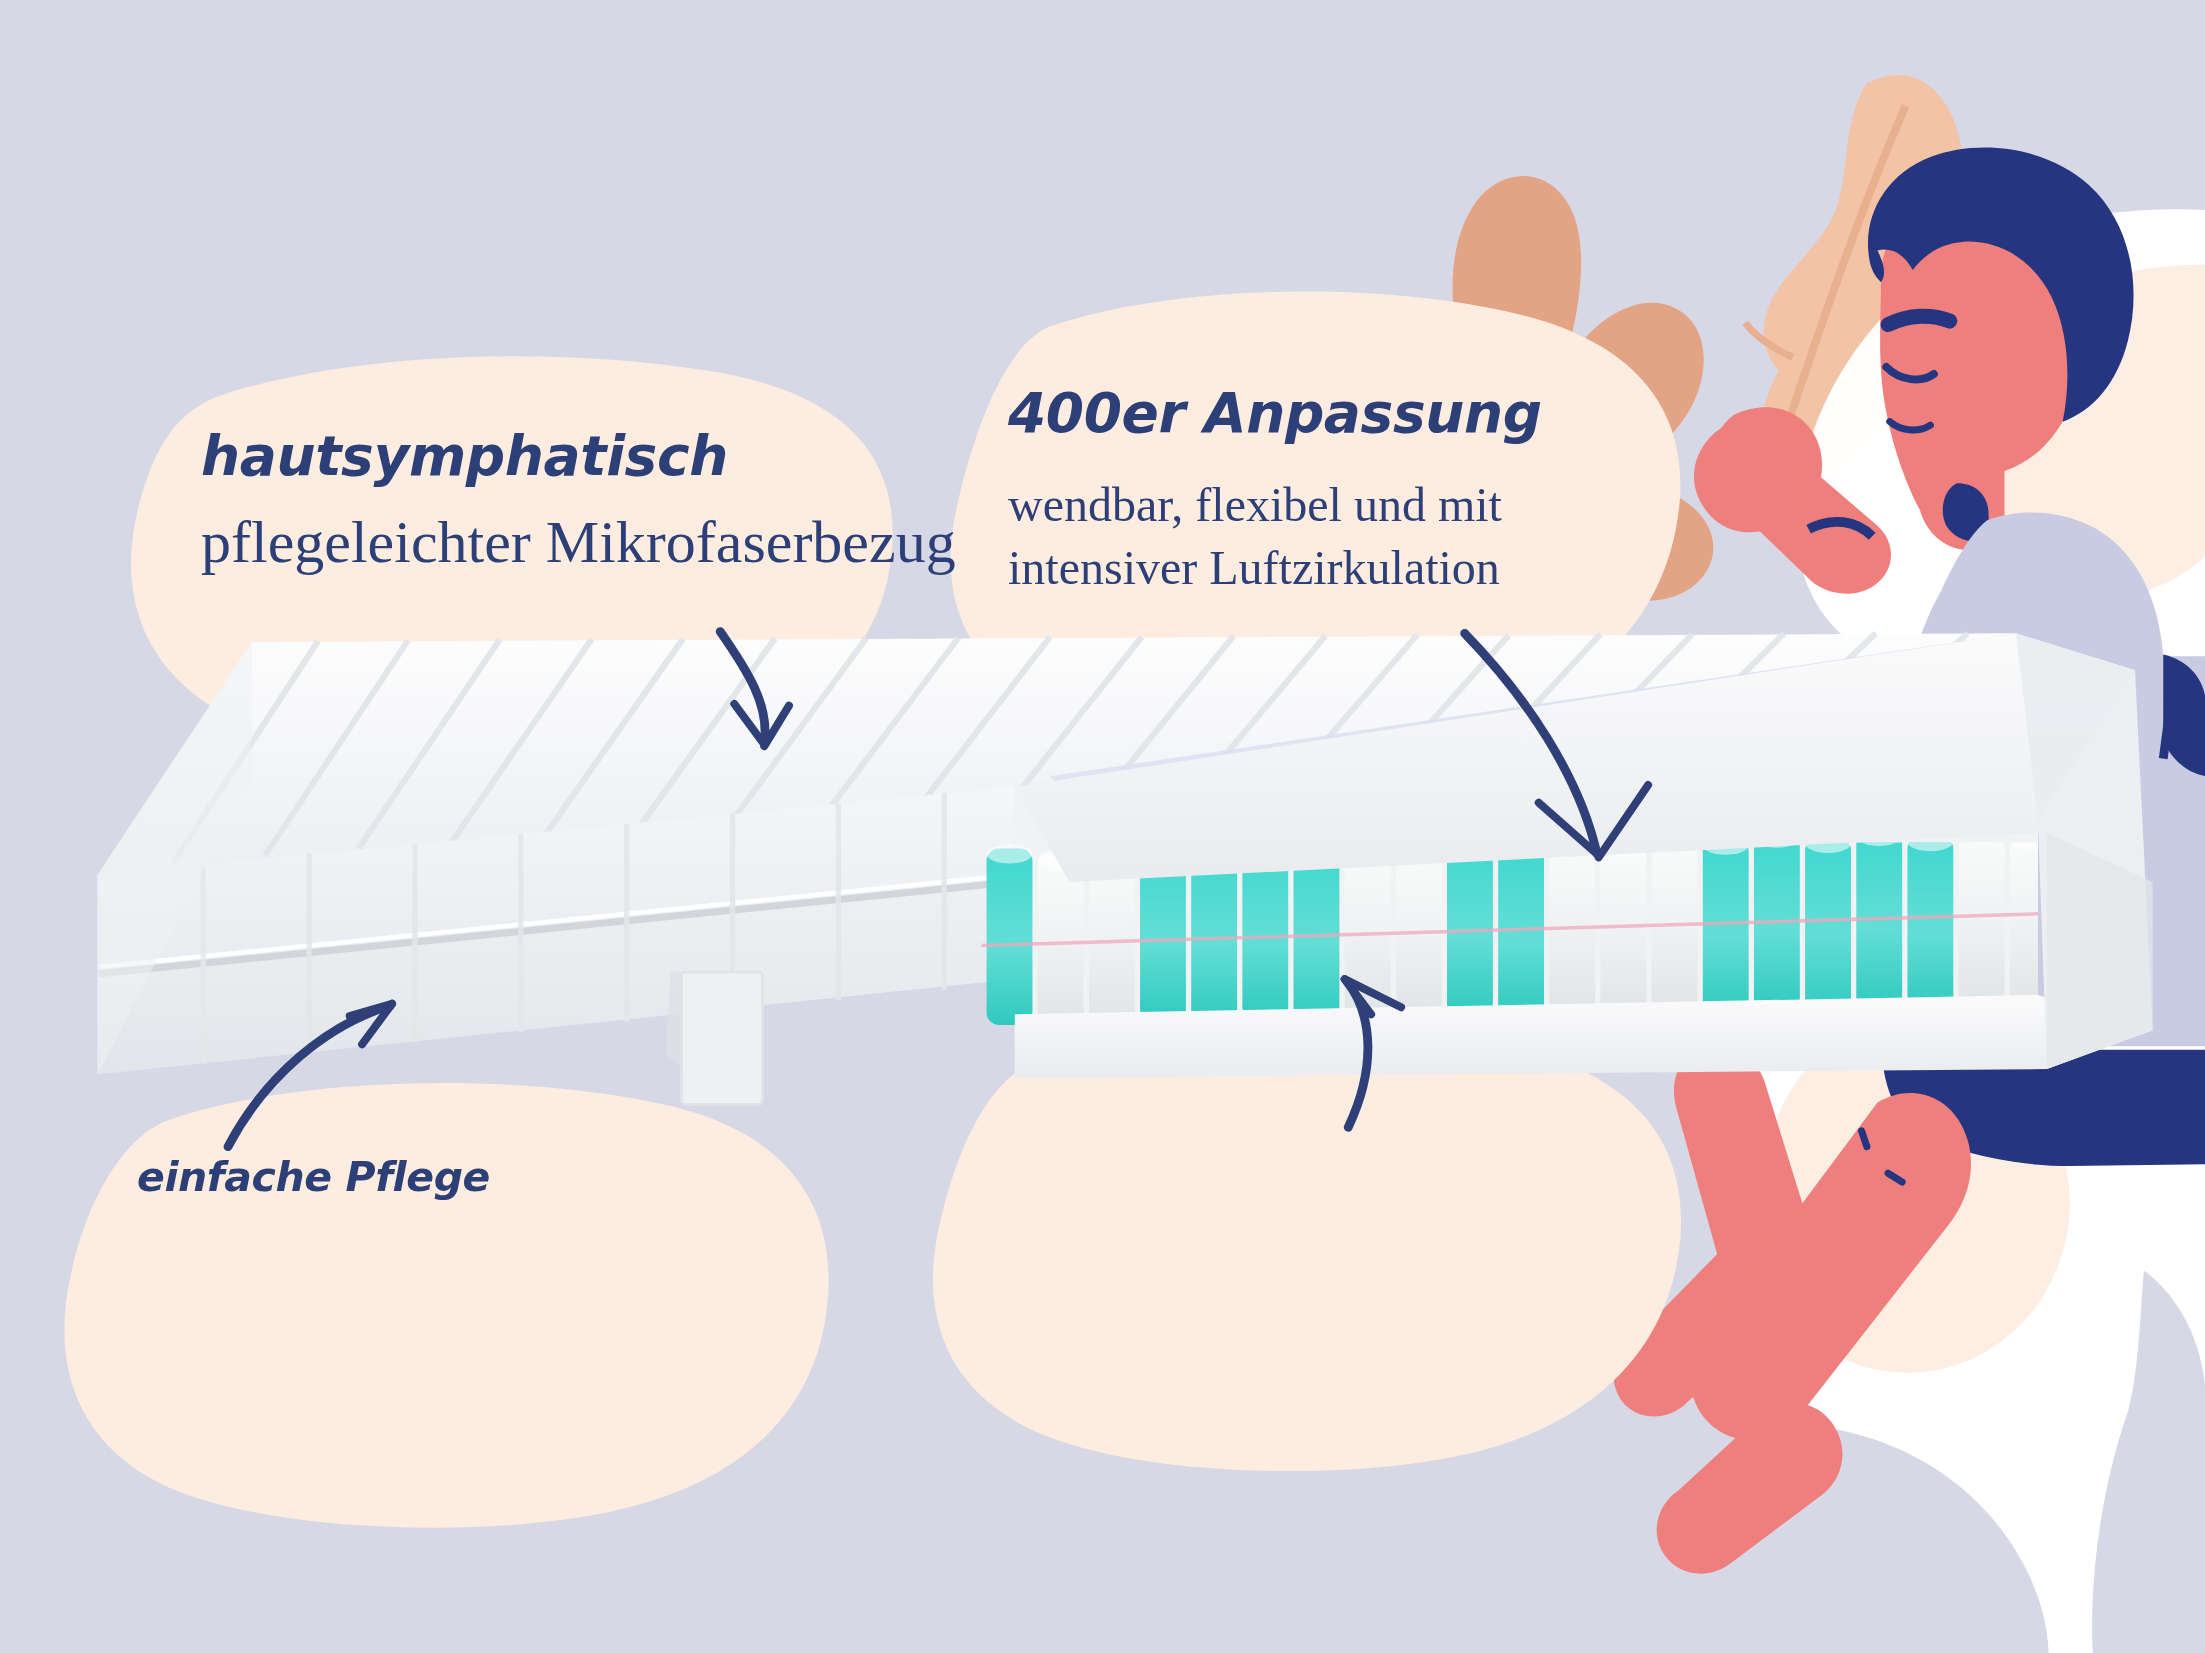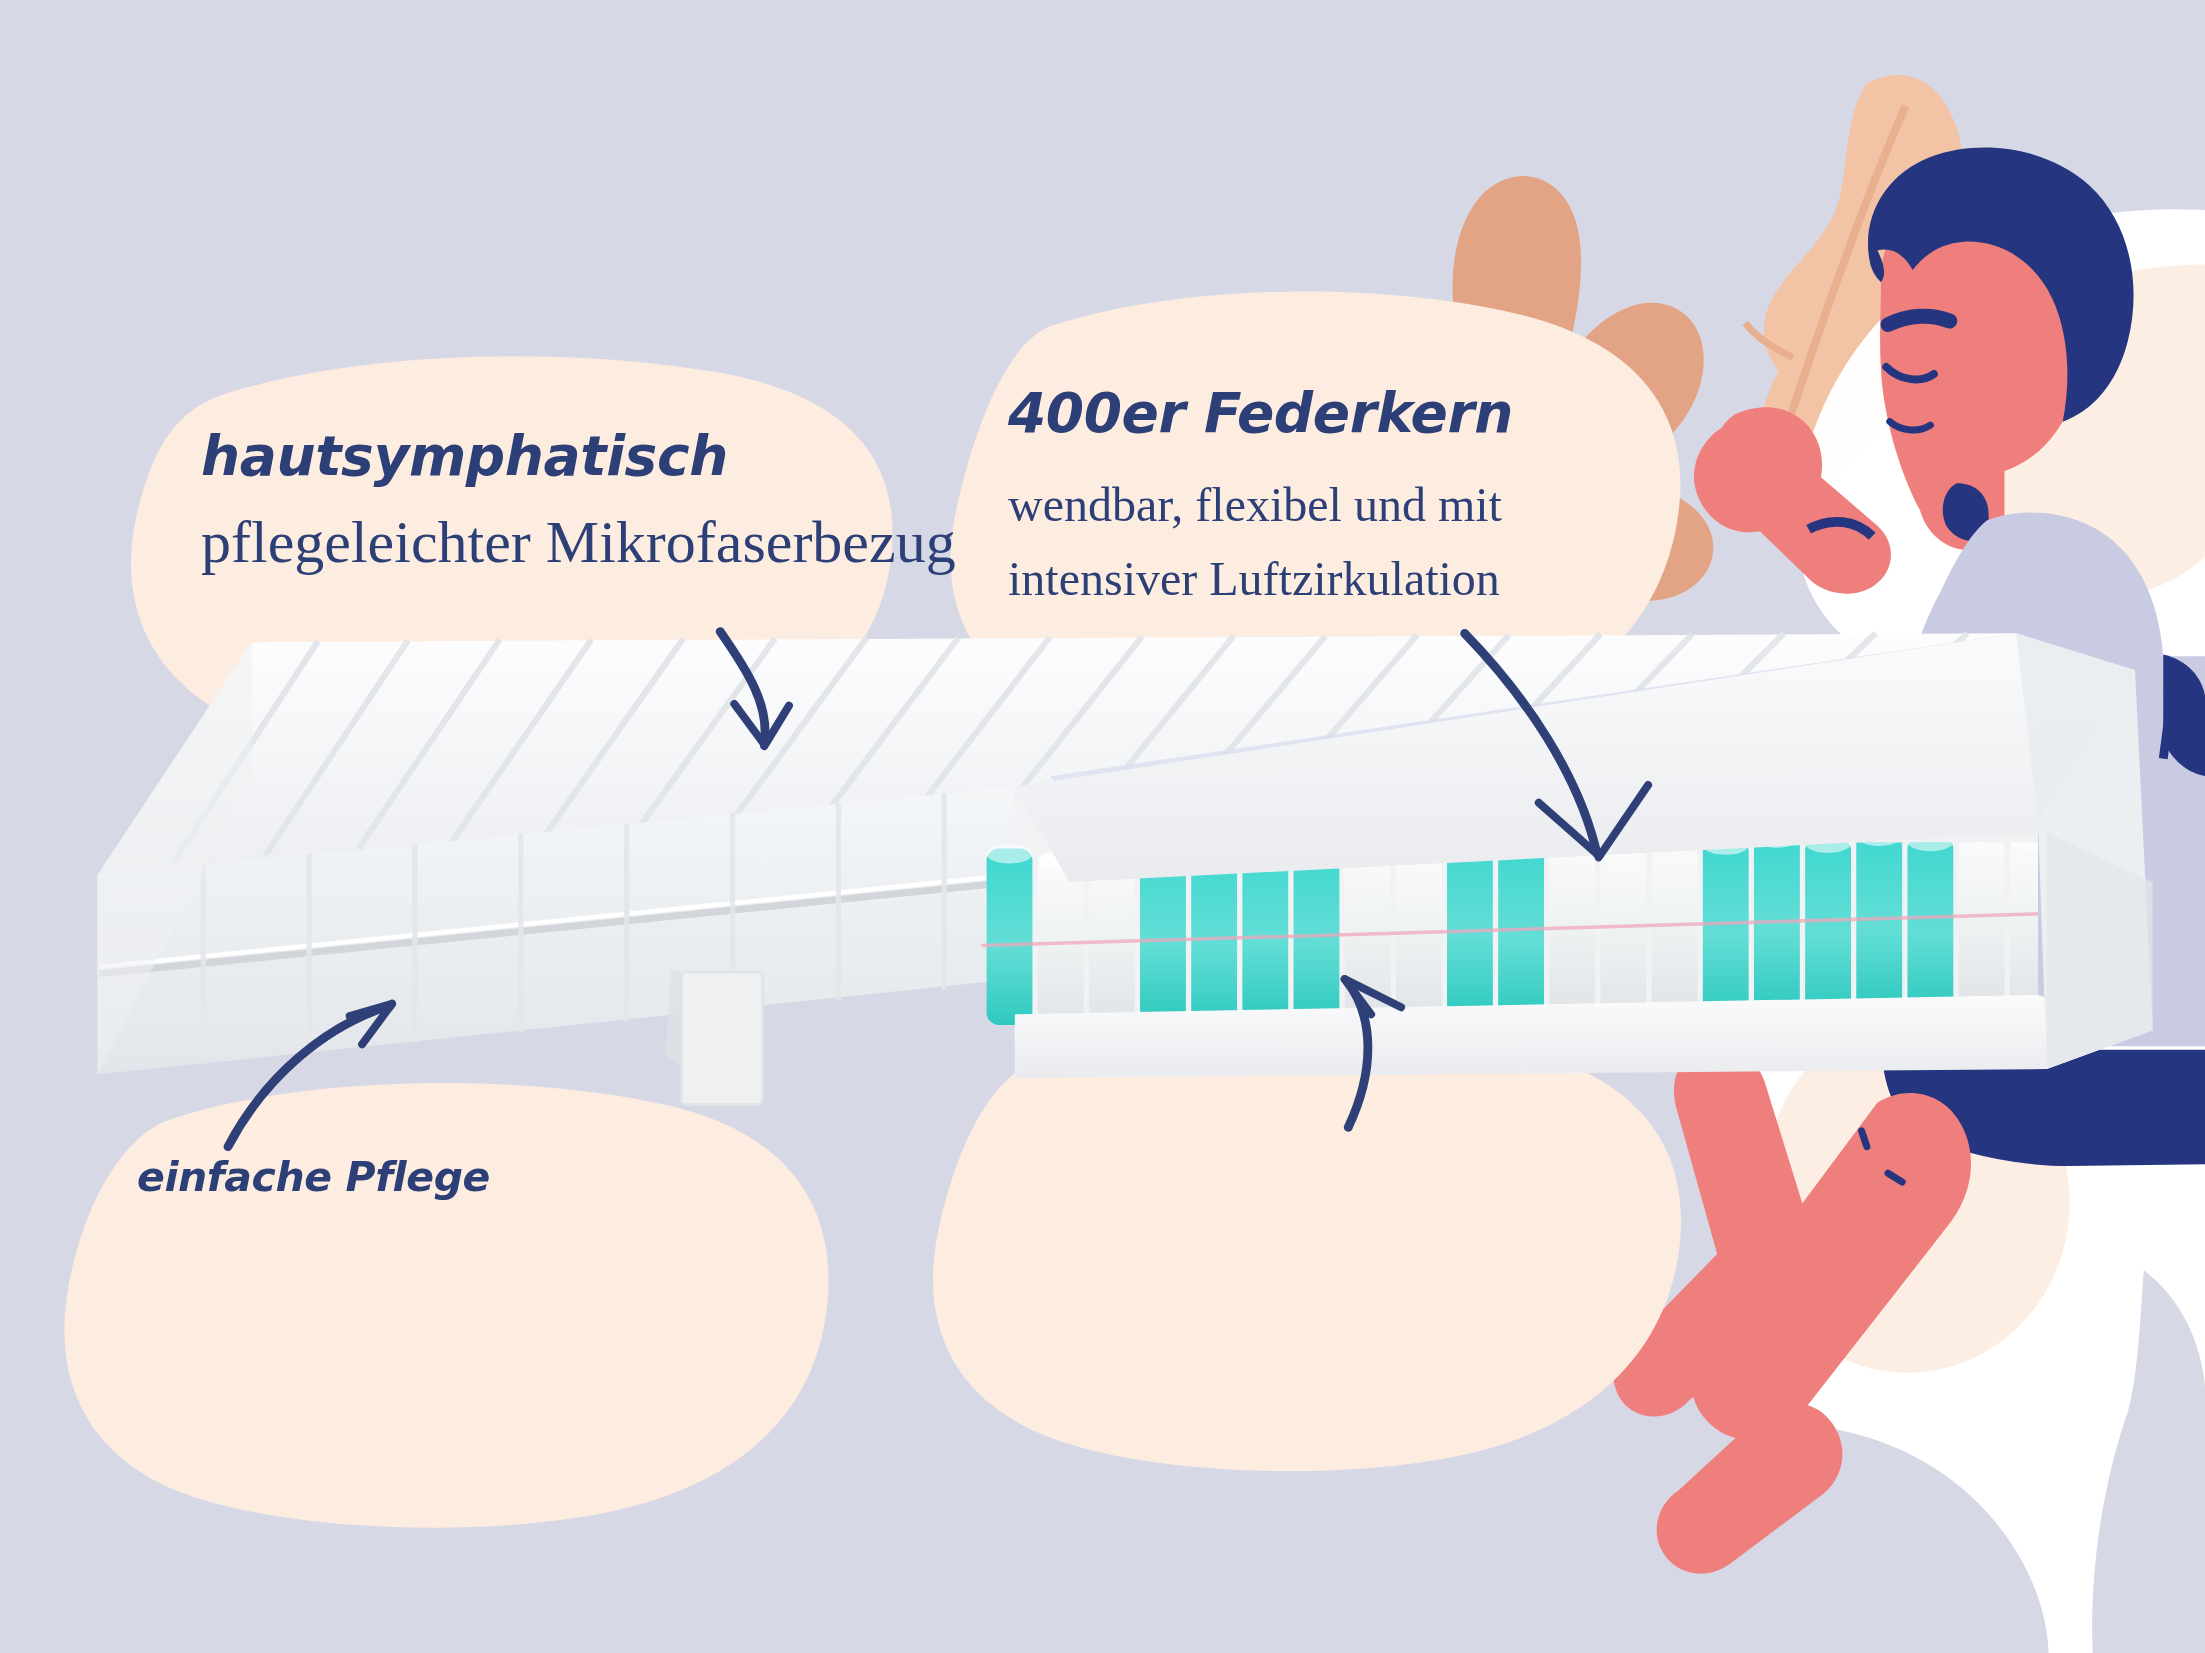--- a/index.html
+++ b/index.html
@@ -394,23 +394,23 @@
       </g>
     </g>
   </svg>
 
   <div class="callout" id="callout-cover">
     <div class="headline">hautsymphatisch</div>
     <div class="subline">pflegeleichter Mikrofaserbezug</div>
   </div>
 
   <div class="callout" id="callout-spring">
-    <div class="headline">400er Federkern</div>
+    <div class="headline">400er Anpassung</div>
     <div class="subline">wendbar, flexibel und mit</div>
-    <div class="subline" style="margin-top:11px;">intensiver Luftzirkulation</div>
+    <div class="subline" style="margin-top:0;">intensiver Luftzirkulation</div>
   </div>
 
   <div class="callout" id="callout-care">
     <div class="headline">einfache Pflege</div>
   </div>
 
 
 </div>
 
 

